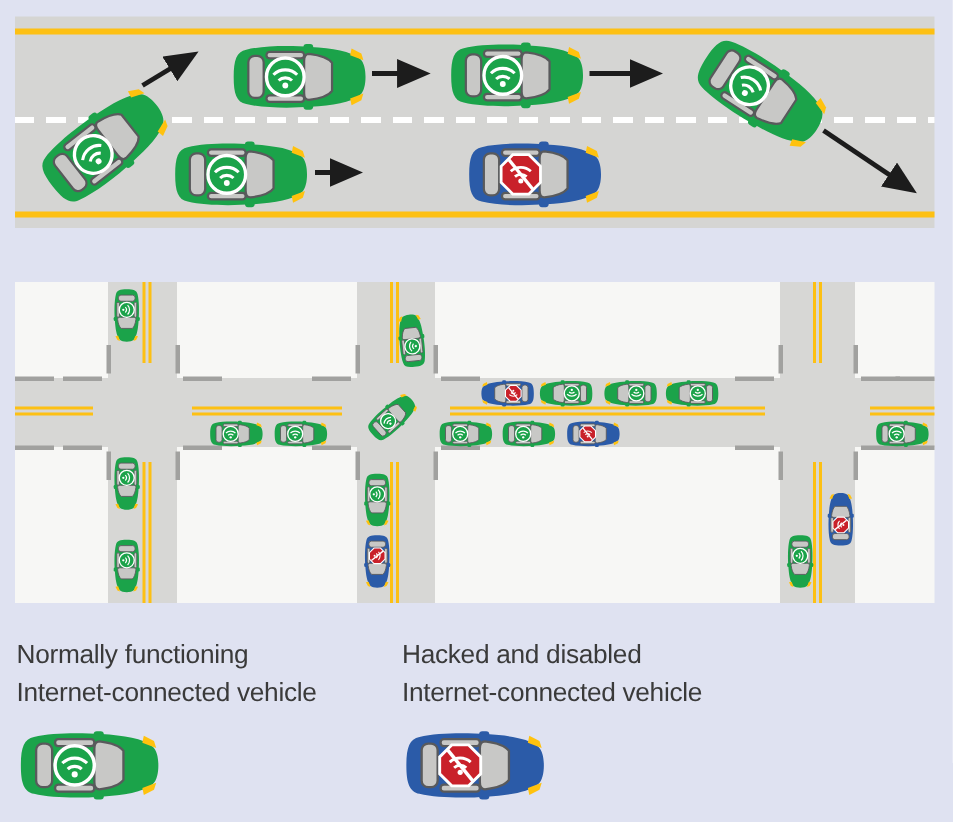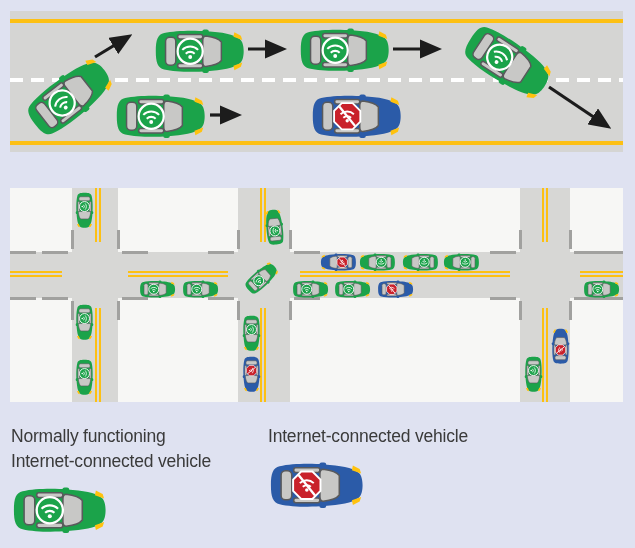--- a/index.html
+++ b/index.html
@@ -679,20 +679,21 @@
       <circle cx="40" cy="25" r="13.5" fill="none" stroke="#fff" stroke-width="2.4"></circle>
       <path d="M31.5,23.5 A12 12 0 0 1 48.5,23.5" fill="none" stroke="#fff" stroke-width="2.2"></path>
       <path d="M35.2,27.6 A7 7 0 0 1 44.8,27.6" fill="none" stroke="#fff" stroke-width="2.2"></path>
       <circle cx="40" cy="31.2" r="2.1" fill="#fff"></circle>
               </g>
             </svg>
           </div>
         </div>
     </div>
     <div class="leg-item" style="left:268px;">
+      <div class="ln">Hacked and disabled</div>
       <div class="ln">Internet-connected vehicle</div>
       <div class="leg-car" id="leg-car-1">
           <div class="car" style="position: absolute; left: 0px; top: 0.25px; width: 97px; height: 48.5px; transform: rotate(0deg);">
             <svg viewBox="0 0 100 50" preserveAspectRatio="none">
     <rect x="53" y="1.5" width="7" height="6.5" rx="2.2" fill="#2b5ba8"></rect>
     <rect x="53" y="42" width="7" height="6.5" rx="2.2" fill="#2b5ba8"></rect>
     <path fill="#2b5ba8" d="M12,5.5 C5,7 3,13 3,25 C3,37 5,43 12,44.5
       C24,47.5 44,47.5 58,46.5 C74,45.5 87,43.5 93.5,38 C96.5,35.5 97.5,30 97.5,25
       C97.5,20 96.5,14.5 93.5,12 C87,6.5 74,4.5 58,3.5 C44,2.5 24,2.5 12,5.5 Z"></path>
     <path fill="#ffc20e" d="M87.5,4.6 L94.5,8.2 L96,13 L86.5,9.5 Z"></path>

